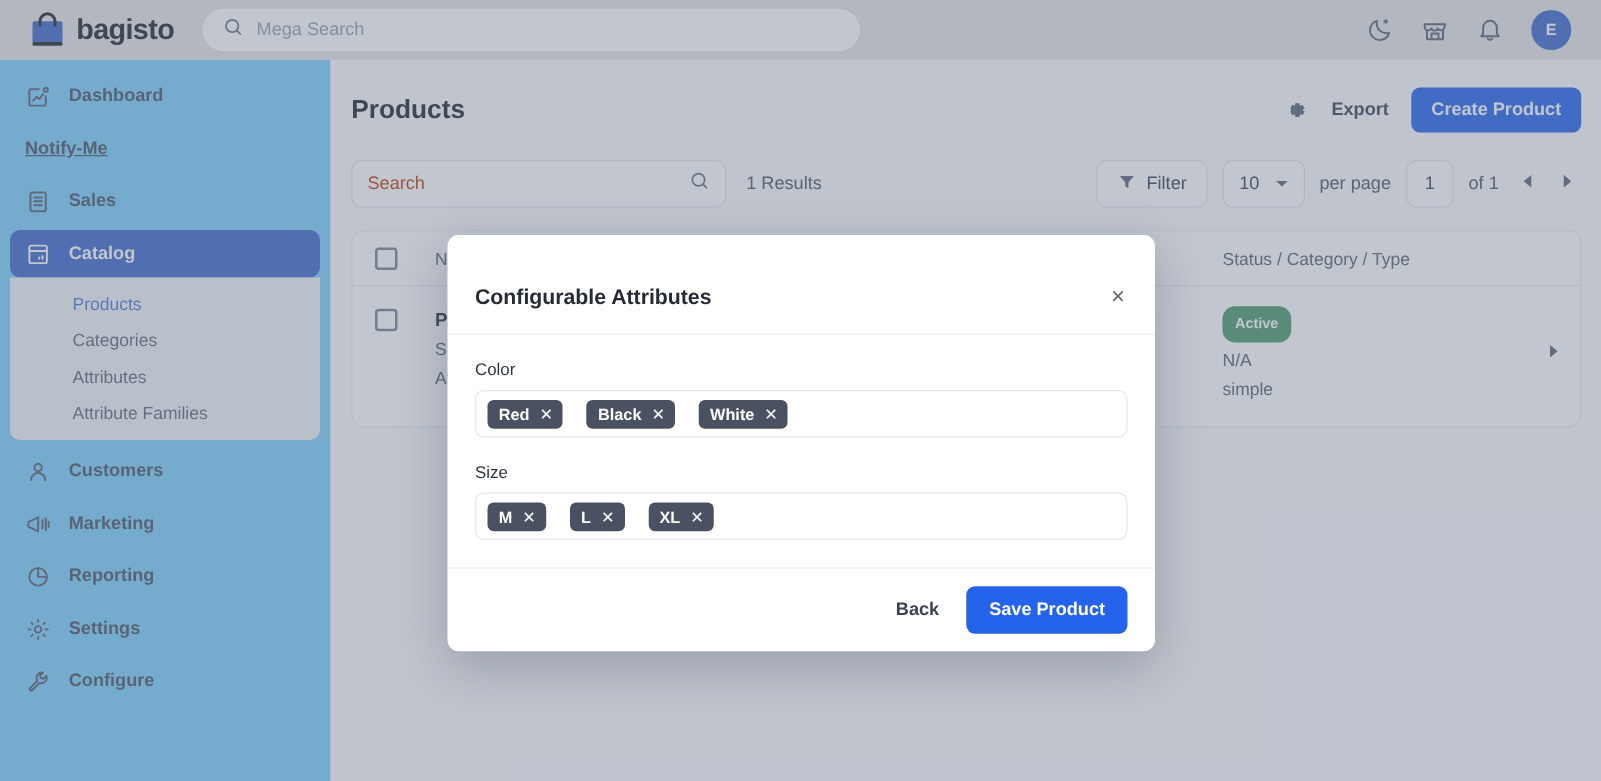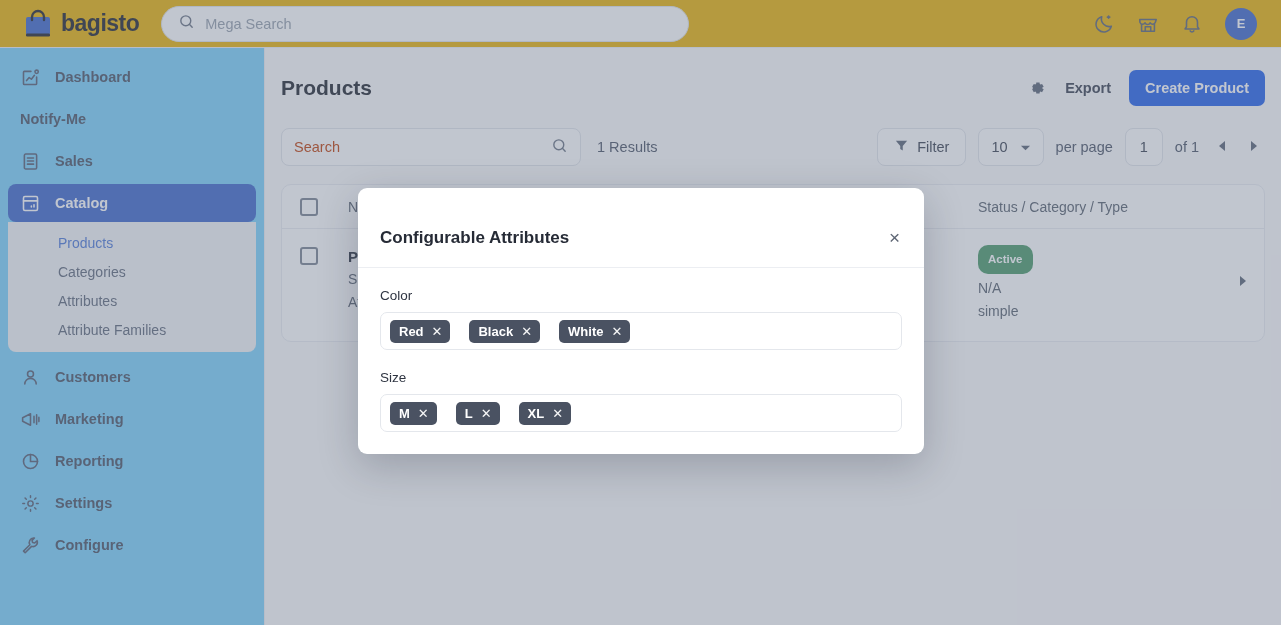--- a/index.html
+++ b/index.html
@@ -20,21 +20,21 @@
     position: absolute; inset: 0;
     background: rgba(108,118,140,0.42);
     z-index: 50;
   }
 
   
   .topbar {
     height: 48px; flex: 0 0 48px;
     display: flex; align-items: center;
     padding: 0 16px;
-    background: #eab308;
+    background: #e5e5e5;
     border-bottom: 1px solid #eef0f3;
   }
   .brand { display: flex; align-items: center; gap: 9px; margin-right: 22px; padding-left: 8px;}
   .brand-mark { width: 28px; height: 30px; display:block; }
   .brand-name {
     font-size: 23px; font-weight: 700; color: #21242c; letter-spacing: -0.5px;
   }
   .mega-search {
     width: 528px; height: 36px;
     border: 1px solid #e2e5ea; border-radius: 18px;
@@ -70,21 +70,21 @@
     display: flex; align-items: center; gap: 14px;
     height: 38px; margin: 0 8px 4px 8px;
     padding: 0 12px; border-radius: 8px;
     color: #4c5566; font-size: 14.5px; font-weight: 600;
     cursor: pointer;
   }
   .nav-item .nicon { width: 21px; height: 21px; flex: 0 0 21px; color: #586074; display:block;}
   .nav-item.active { background: #3f68cc; color: #ffffff; }
   .nav-item.active .nicon { color: #ffffff; }
   .nav-item.plain { padding-left: 12px; }
-  .nav-item.plain .label { padding-left: 0; }
+  .nav-item.plain .label { padding-left: 0; text-decoration: underline; }
   .submenu {
     background: #f3f4f7; margin: -4px 8px 6px 8px;
     border-radius: 0 0 8px 8px; padding: 6px 0 8px 0;
   }
   .sub-item {
     height: 29px; display: flex; align-items: center;
     padding-left: 50px; font-size: 14px; color: #606a7b; cursor: pointer;
   }
   .sub-item.current { color: #4f7ad8; }
 
@@ -493,13 +493,17 @@
           <span class="x">✕</span>
         </span>
         <span class="tag">
           <span>XL</span>
           <span class="x">✕</span>
         </span>
       </div>
     </div>
   </div>
 
+  <div class="modal-foot">
+    <button class="back-btn">Back</button>
+    <button class="save-btn">Save Product</button>
+  </div>
 </div>
 
 </body></html>

